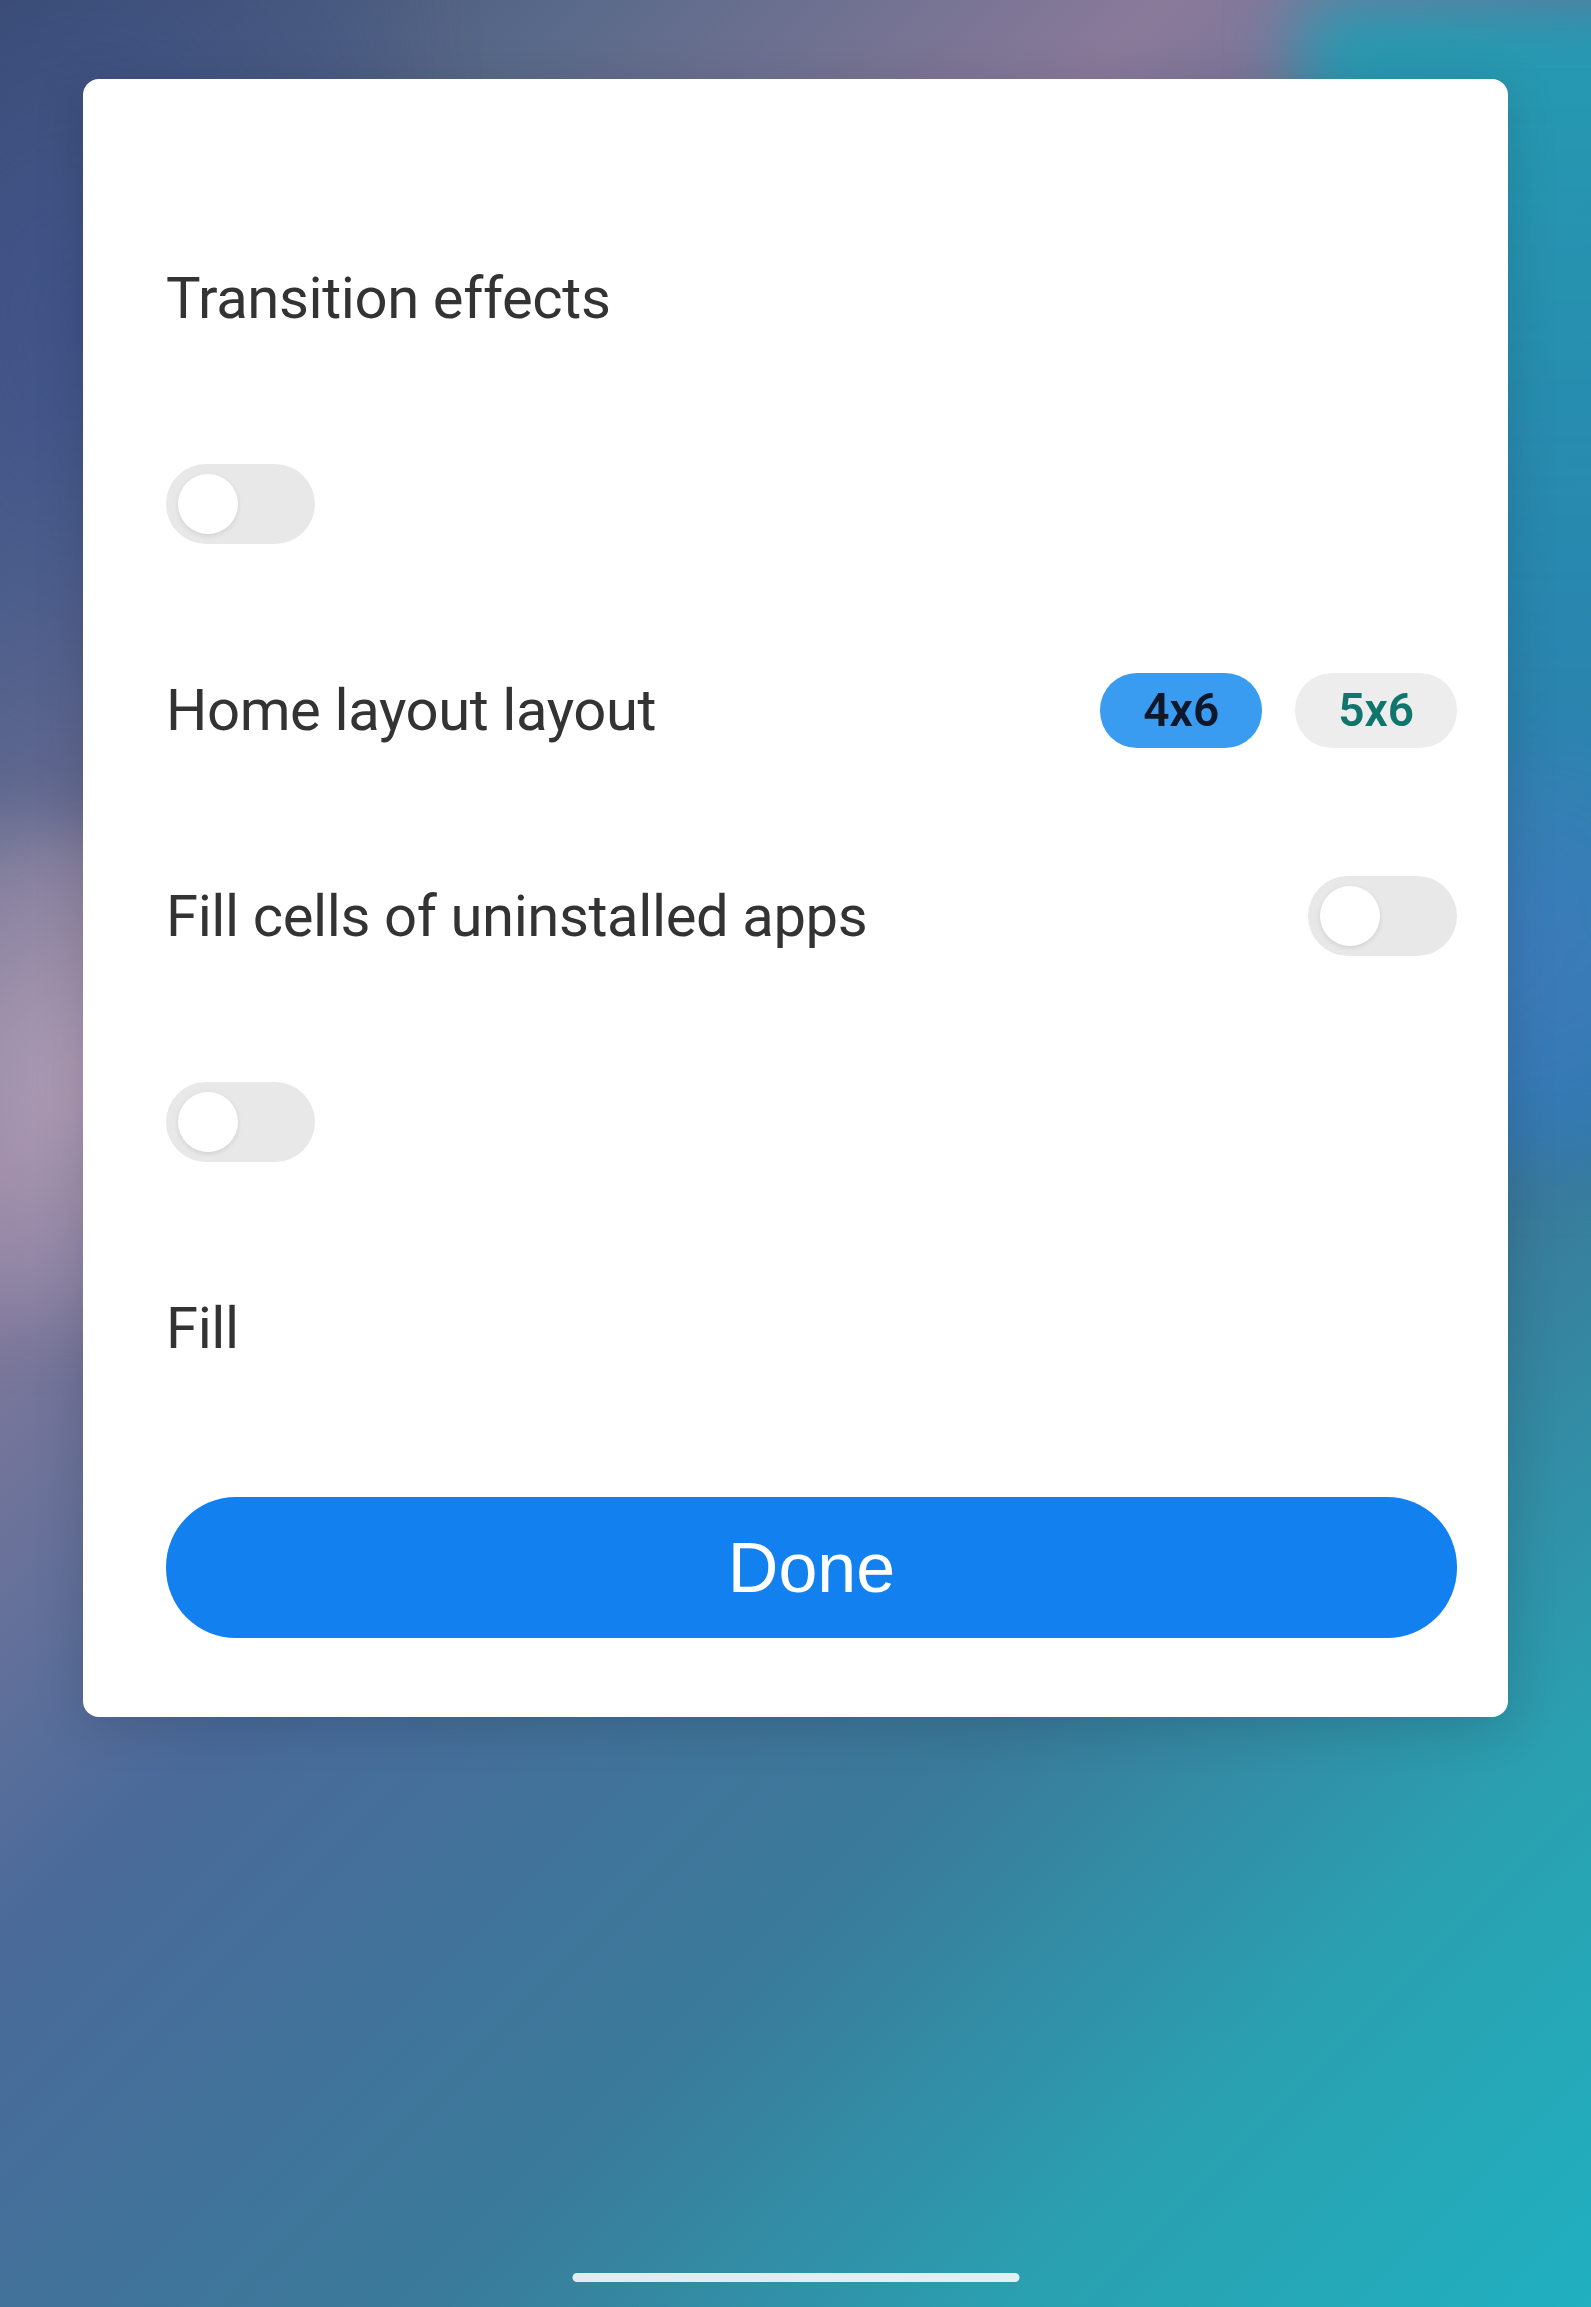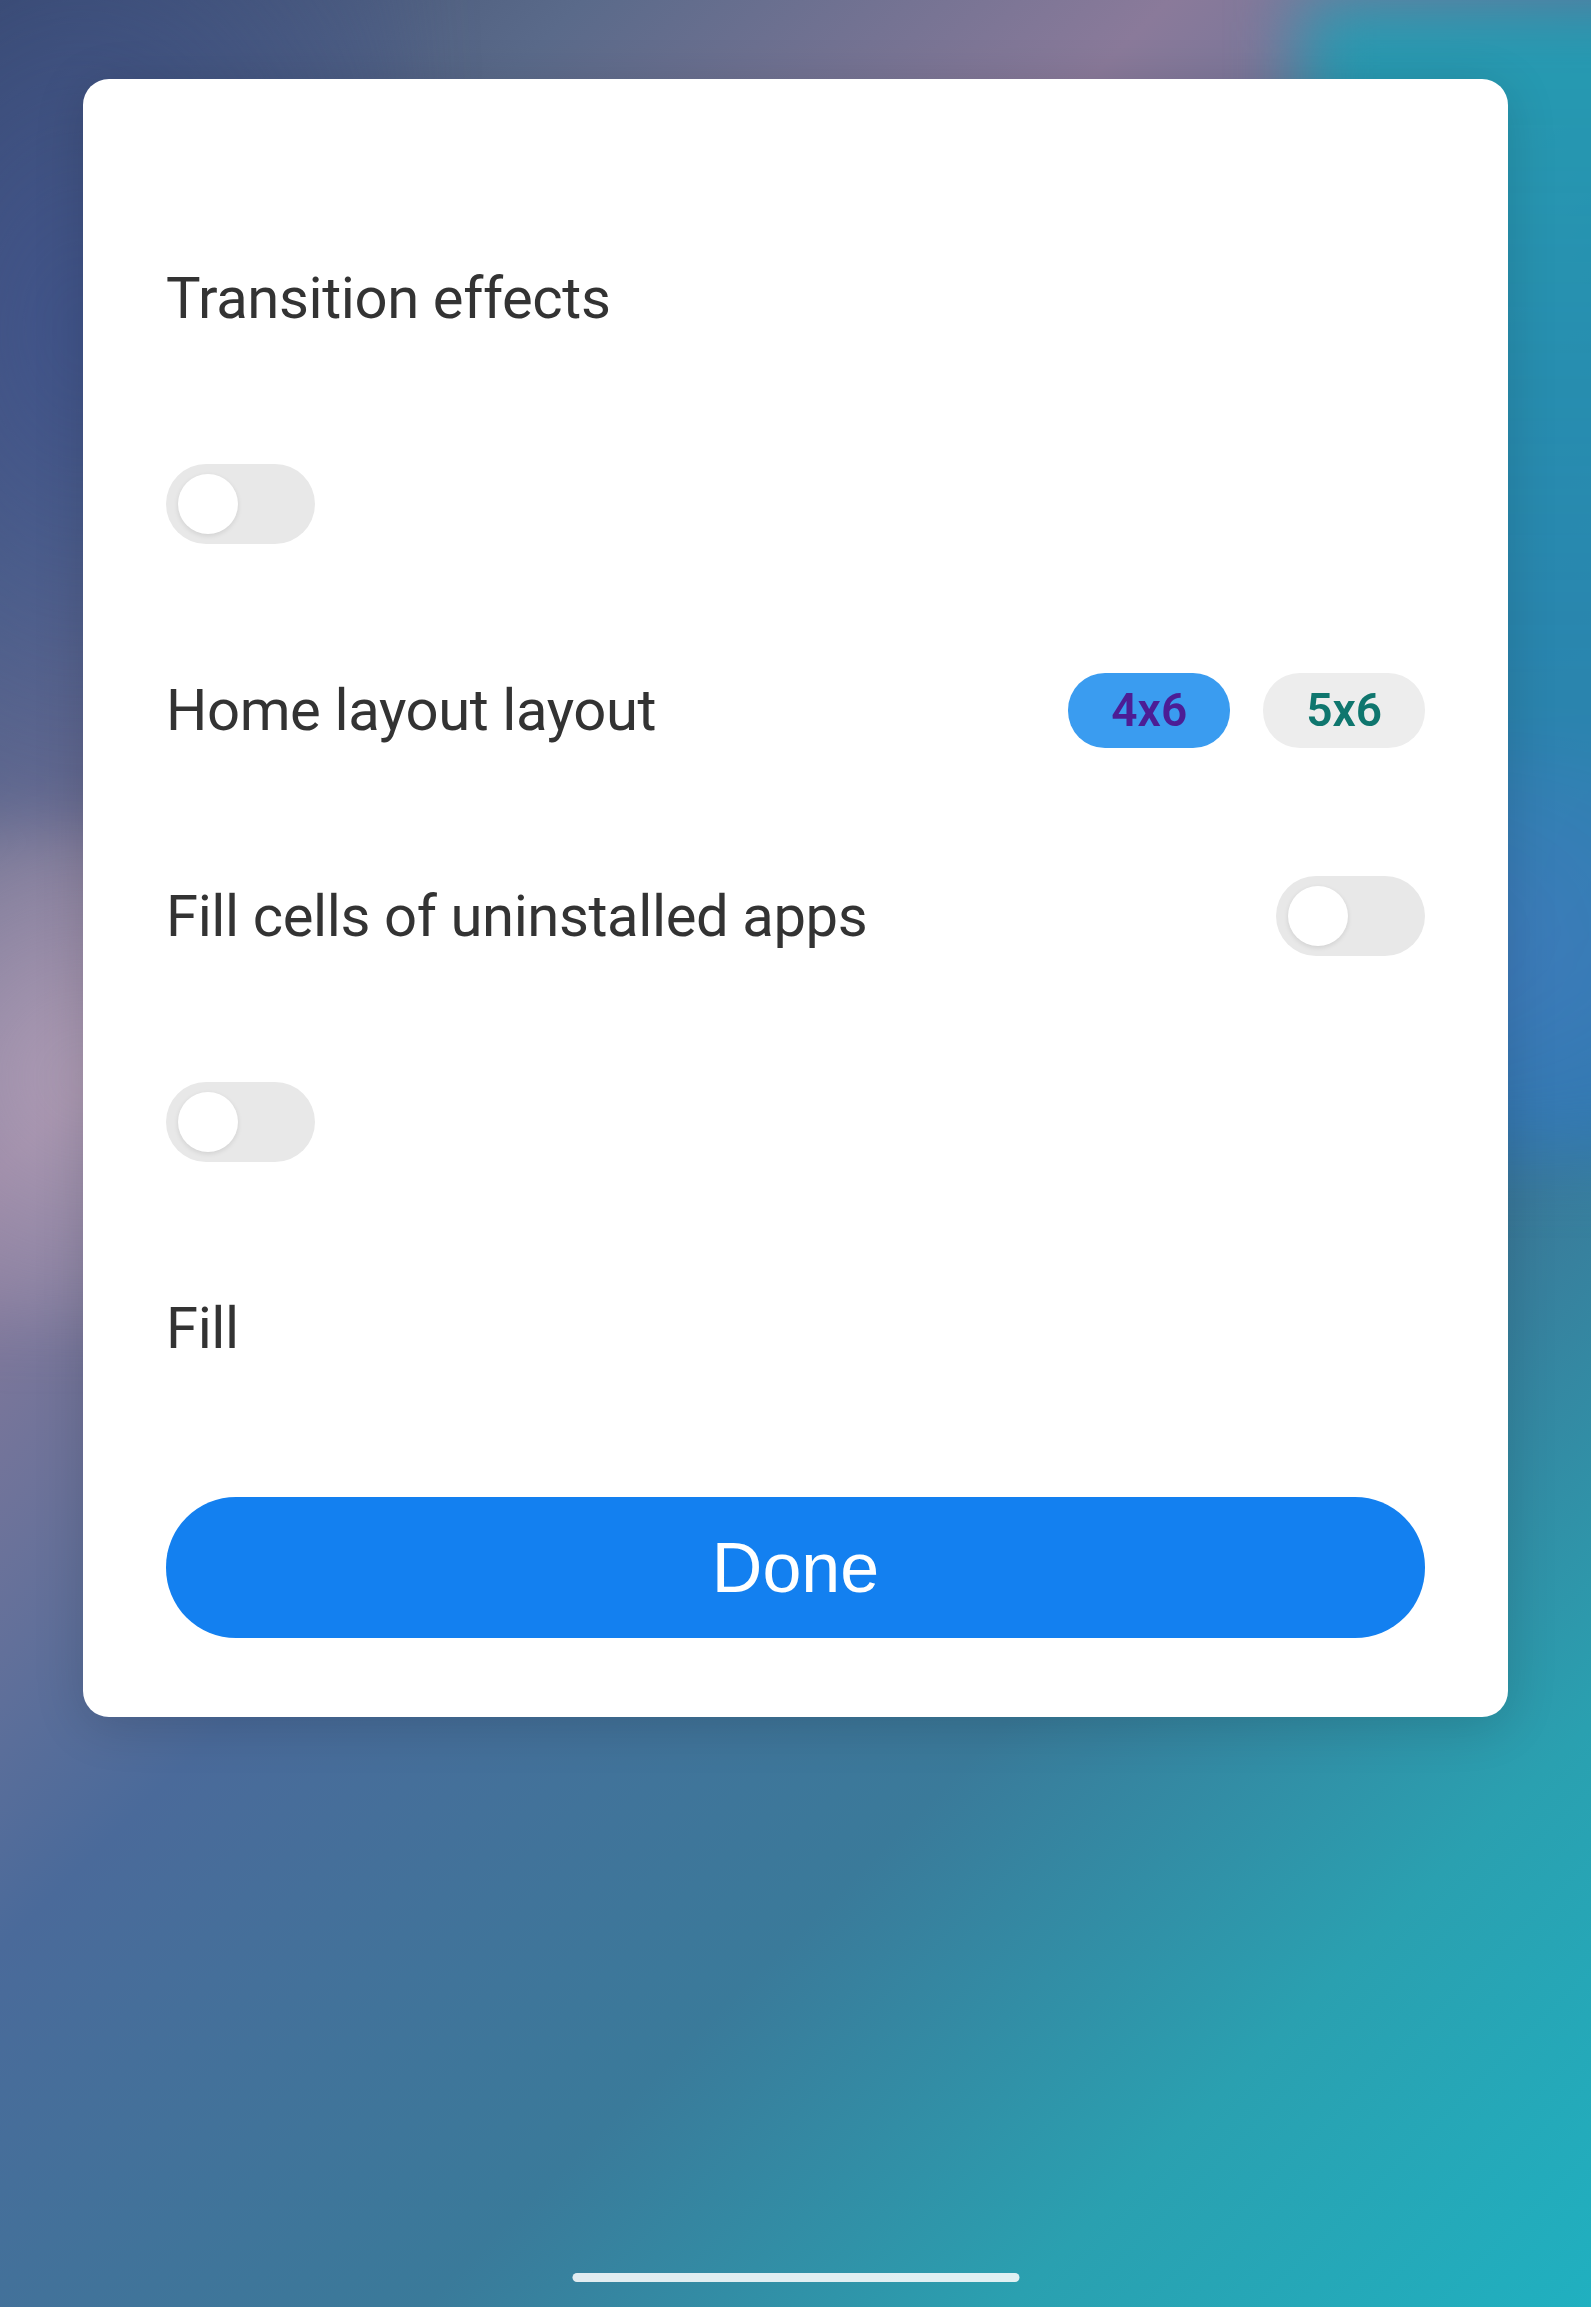--- a/index.html
+++ b/index.html
@@ -59,22 +59,22 @@
       top: 746px;
       right: -166px;
     }
 
     .panel {
       position: relative;
       z-index: 1;
       background: #ffffff;
       width: 1425px;
       margin-top: 79px;
-      border-radius: 26px;
-      padding: 116px 83px 79px 83px;
+      border-radius: 16px;
+      padding: 116px 51px 79px 83px;
       box-shadow: 0 8.3px 50px rgba(0,0,0,0.15);
     }
 
     .settings-list {
       display: flex;
       flex-direction: column;
     }
 
     .setting-row {
       display: flex;
@@ -123,21 +123,21 @@
       display: flex;
       align-items: center;
       justify-content: center;
       font-size: 46px;
       font-weight: 600;
       padding: 0 43px;
       cursor: pointer;
     }
     .pill-selected {
       background: #3a9cf0;
-      color: #4c1d95;
+      color: #0f172a;
     }
     .pill-unselected {
       background: #ededed;
       color: #0f766e;
     }
 
     
     .done-btn {
       width: 100%;
       height: 141px;

